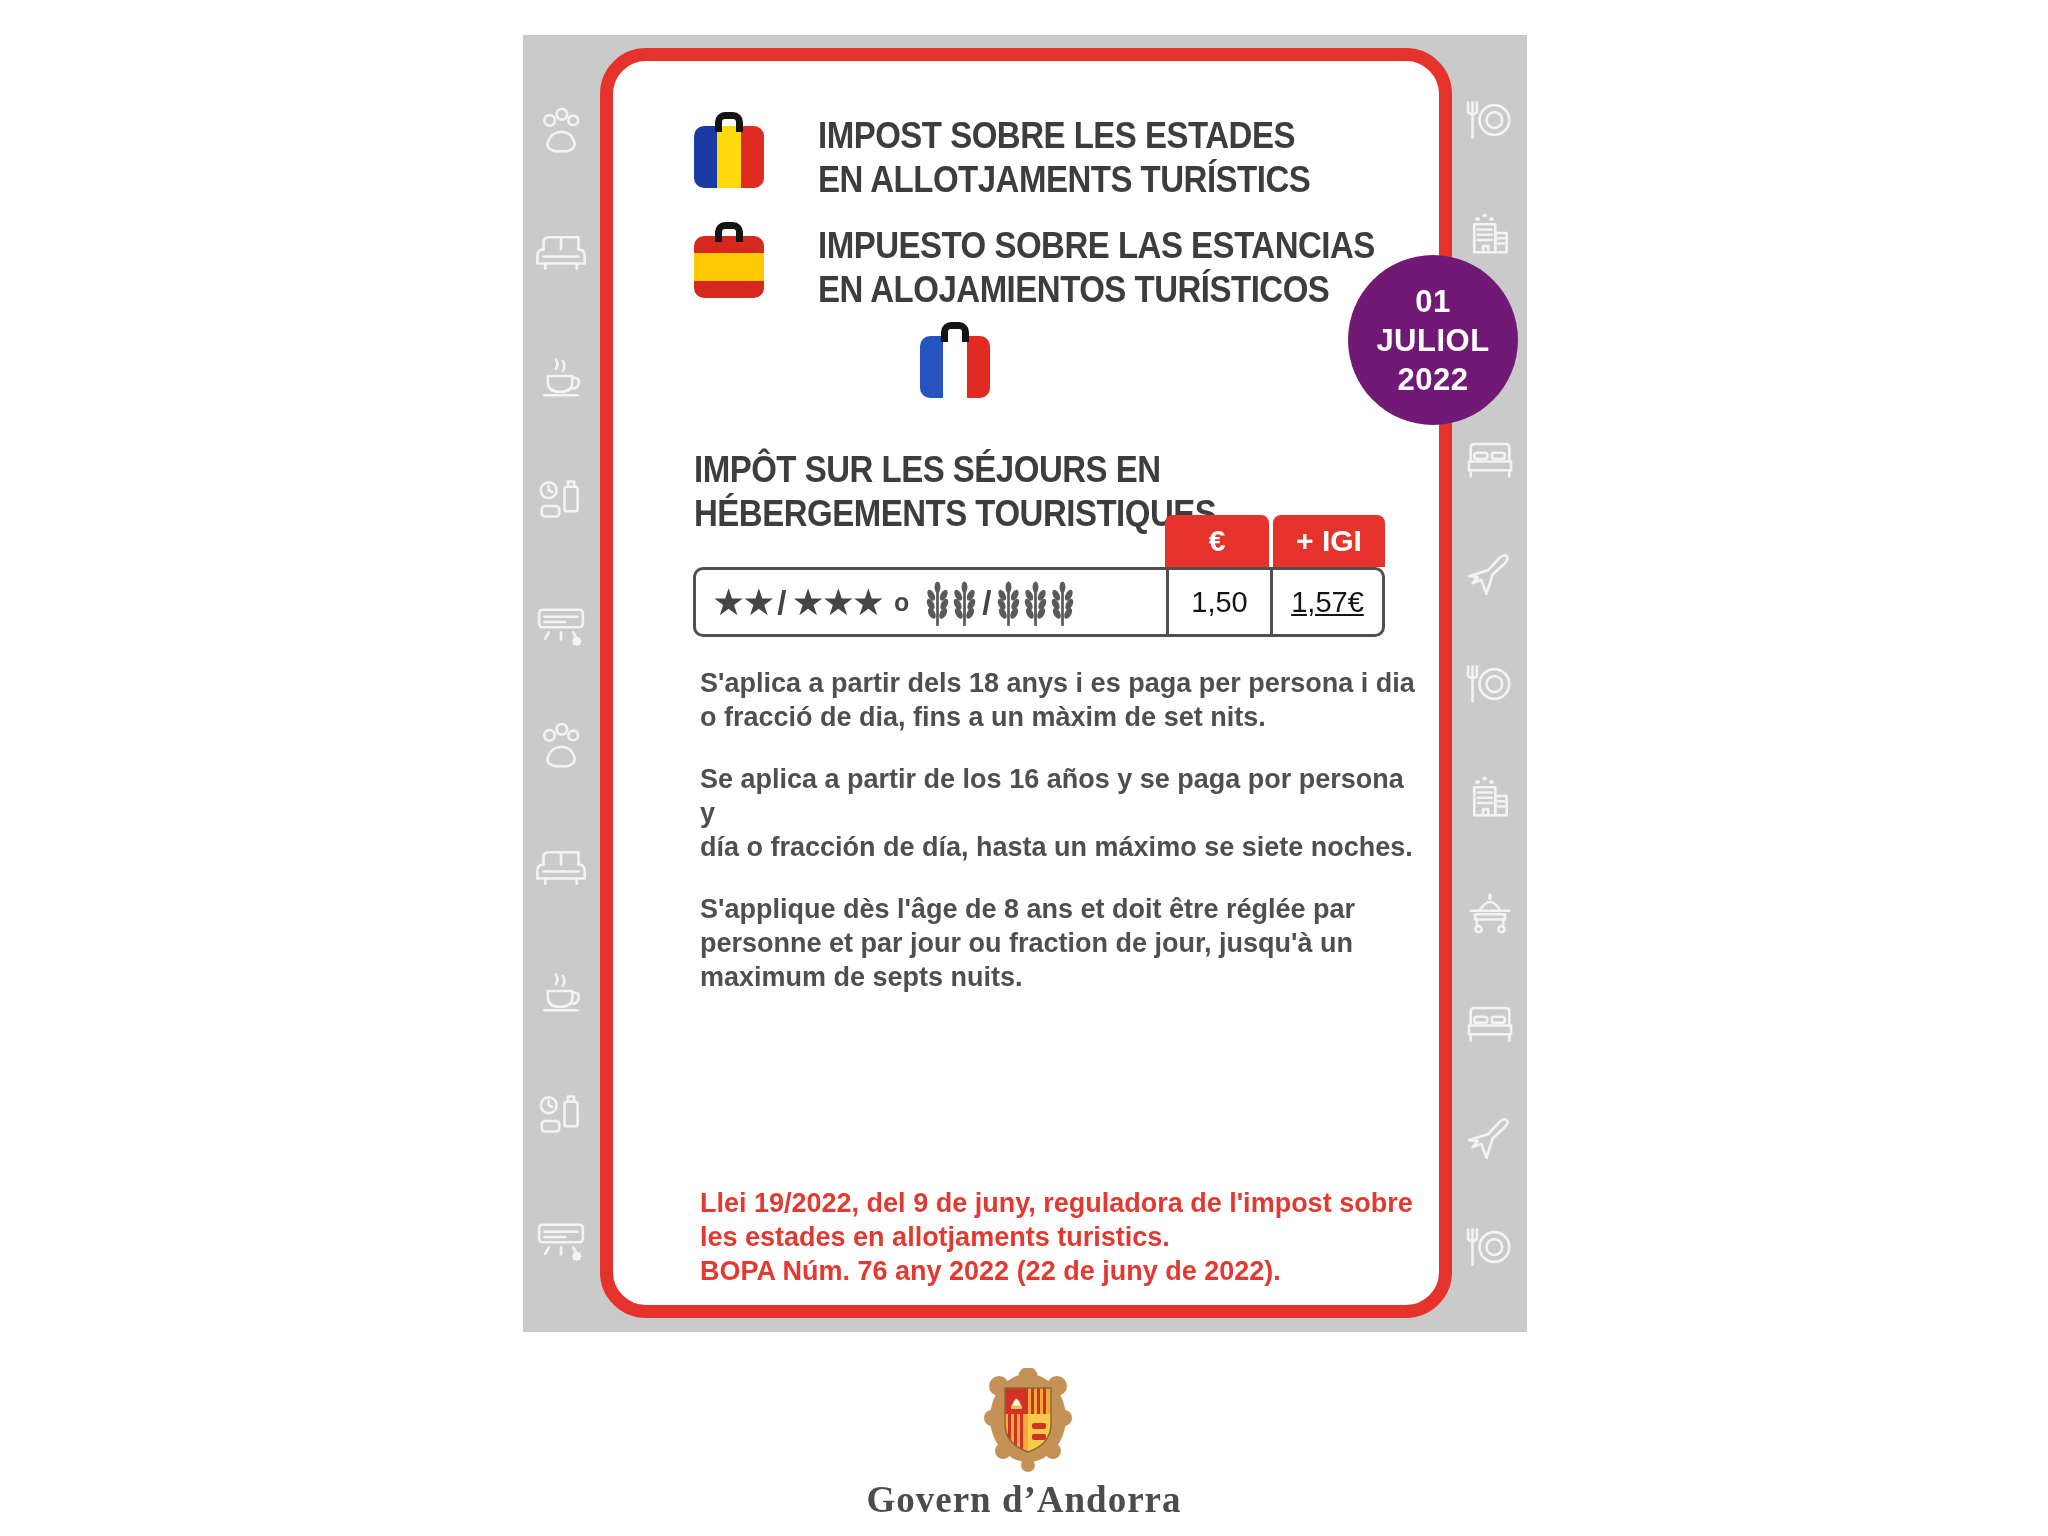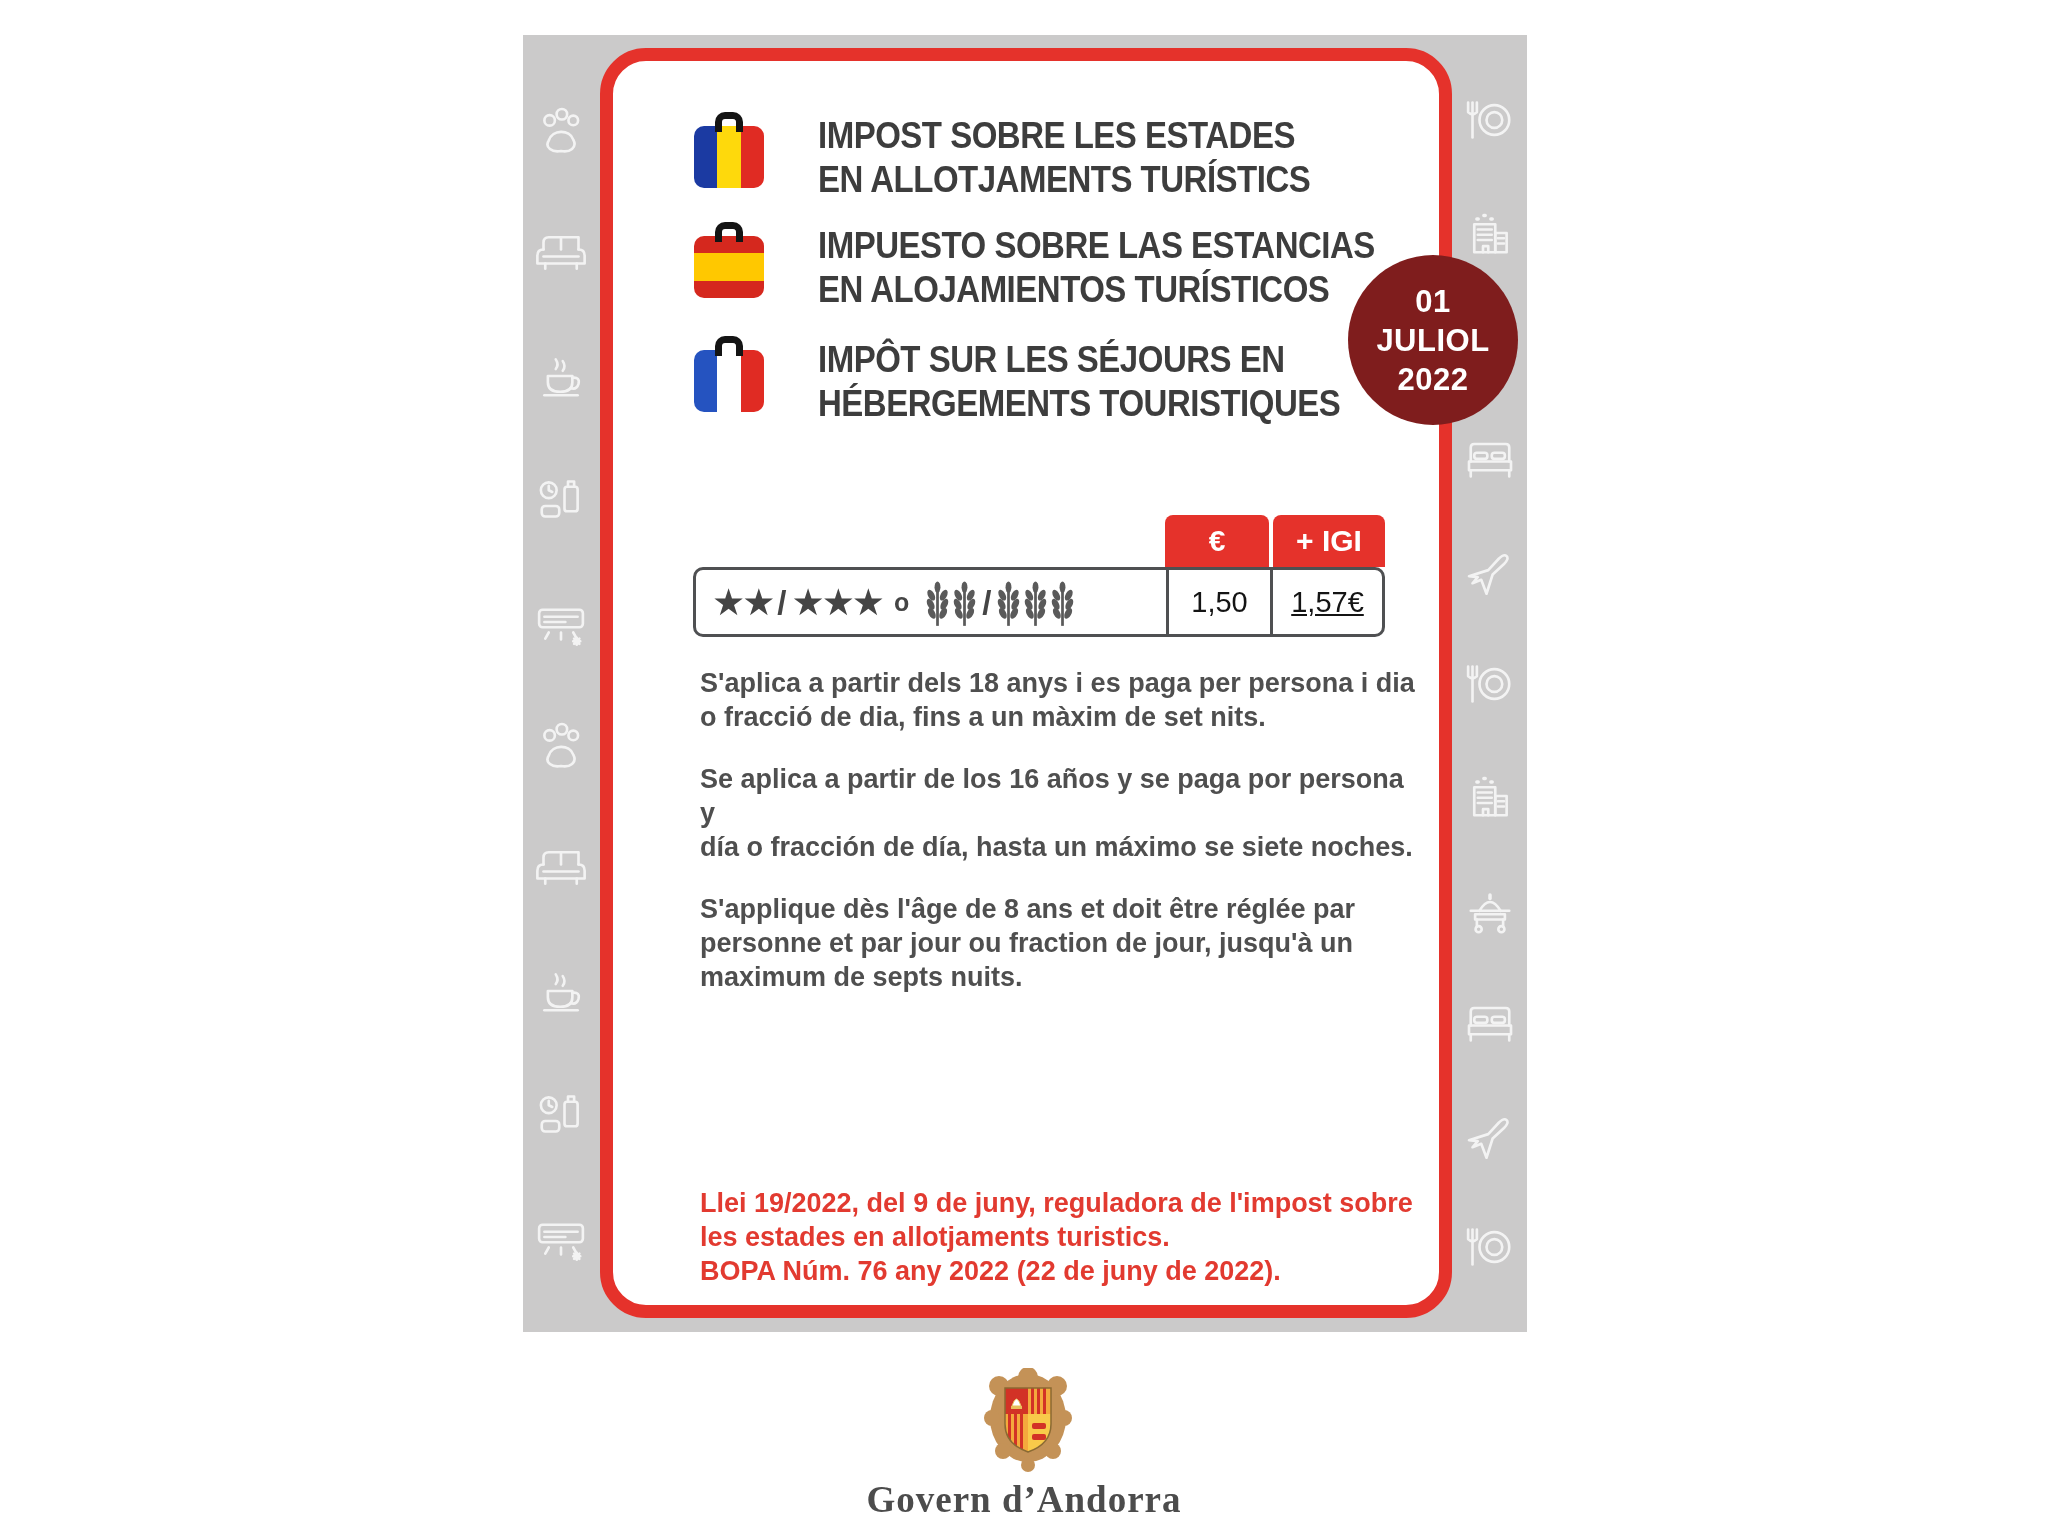--- a/index.html
+++ b/index.html
@@ -10,35 +10,35 @@
   .strip{position:absolute;top:0;bottom:0;display:flex;flex-direction:column;
          justify-content:space-evenly;align-items:center;}
   .strip-left{left:0;width:76px;}
   .strip-right{right:0;width:74px;}
   .strip svg{opacity:.78;}
   
   .card{position:absolute;left:600px;top:48px;width:852px;height:1270px;background:#fff;
         border:13px solid #e5322b;border-radius:46px;box-sizing:border-box;z-index:2;}
   
   .lang-row{position:absolute;left:81px;height:90px;display:flex;align-items:center;gap:54px;}
-  .row-ca{top:51px;} .row-es{top:161px;} .row-fr{top:275px;} .row-en{top:375px;}
+  .row-ca{top:51px;} .row-es{top:161px;} .row-fr{top:275px;flex-direction:column;} .row-en{top:375px;}
   .hl{font-weight:bold;font-size:33px;line-height:39px;color:#3d3d3d;white-space:pre-line;
       letter-spacing:-.5px;transform:scaleY(1.13);transform-origin:left center;}
   .suitcase{position:relative;width:70px;height:62px;border-radius:10px;flex:0 0 auto;}
   .suitcase::before{content:"";position:absolute;top:-14px;left:50%;transform:translateX(-50%);
       width:28px;height:20px;border:7px solid #141414;border-bottom:none;border-radius:10px 10px 0 0;
       box-sizing:border-box;}
   .flag-andorra{background:linear-gradient(90deg,#1b3aa2 0 33%,#fed90c 33% 67%,#e02b23 67% 100%);}
   .flag-spain{background:linear-gradient(180deg,#d5281e 0 28%,#ffc800 28% 72%,#d5281e 72% 100%);}
   .flag-france{background:linear-gradient(90deg,#2553c0 0 33%,#ffffff 33% 67%,#e02b23 67% 100%);}
   .flag-uk{background:transparent;}
   .flag-uk svg{position:absolute;left:0;top:0;}
   
   .badge{position:absolute;left:1348px;top:255px;width:170px;height:170px;border-radius:50%;
-         background:#7f1d1d;z-index:3;display:flex;align-items:center;justify-content:center;}
+         background:#701a75;z-index:3;display:flex;align-items:center;justify-content:center;}
   .badge-text{color:#fff;font-weight:bold;font-size:31px;line-height:39px;text-align:center;
          white-space:pre-line;letter-spacing:.5px;}
   
   .tax-table{position:absolute;left:80px;top:454px;width:692px;}
   .tt-head{display:flex;justify-content:flex-end;gap:4px;height:52px;}
   .tt-hcell{background:#e5322b;color:#fff;font-weight:bold;font-size:30px;border-radius:8px 8px 0 0;
          display:flex;align-items:center;justify-content:center;}
   .tt-hcell.c1{width:104px;} .tt-hcell.c2{width:112px;}
   .tt-row{height:64px;border:3px solid #4f5052;border-radius:10px;display:flex;background:#fff;
          box-sizing:content-box;}

